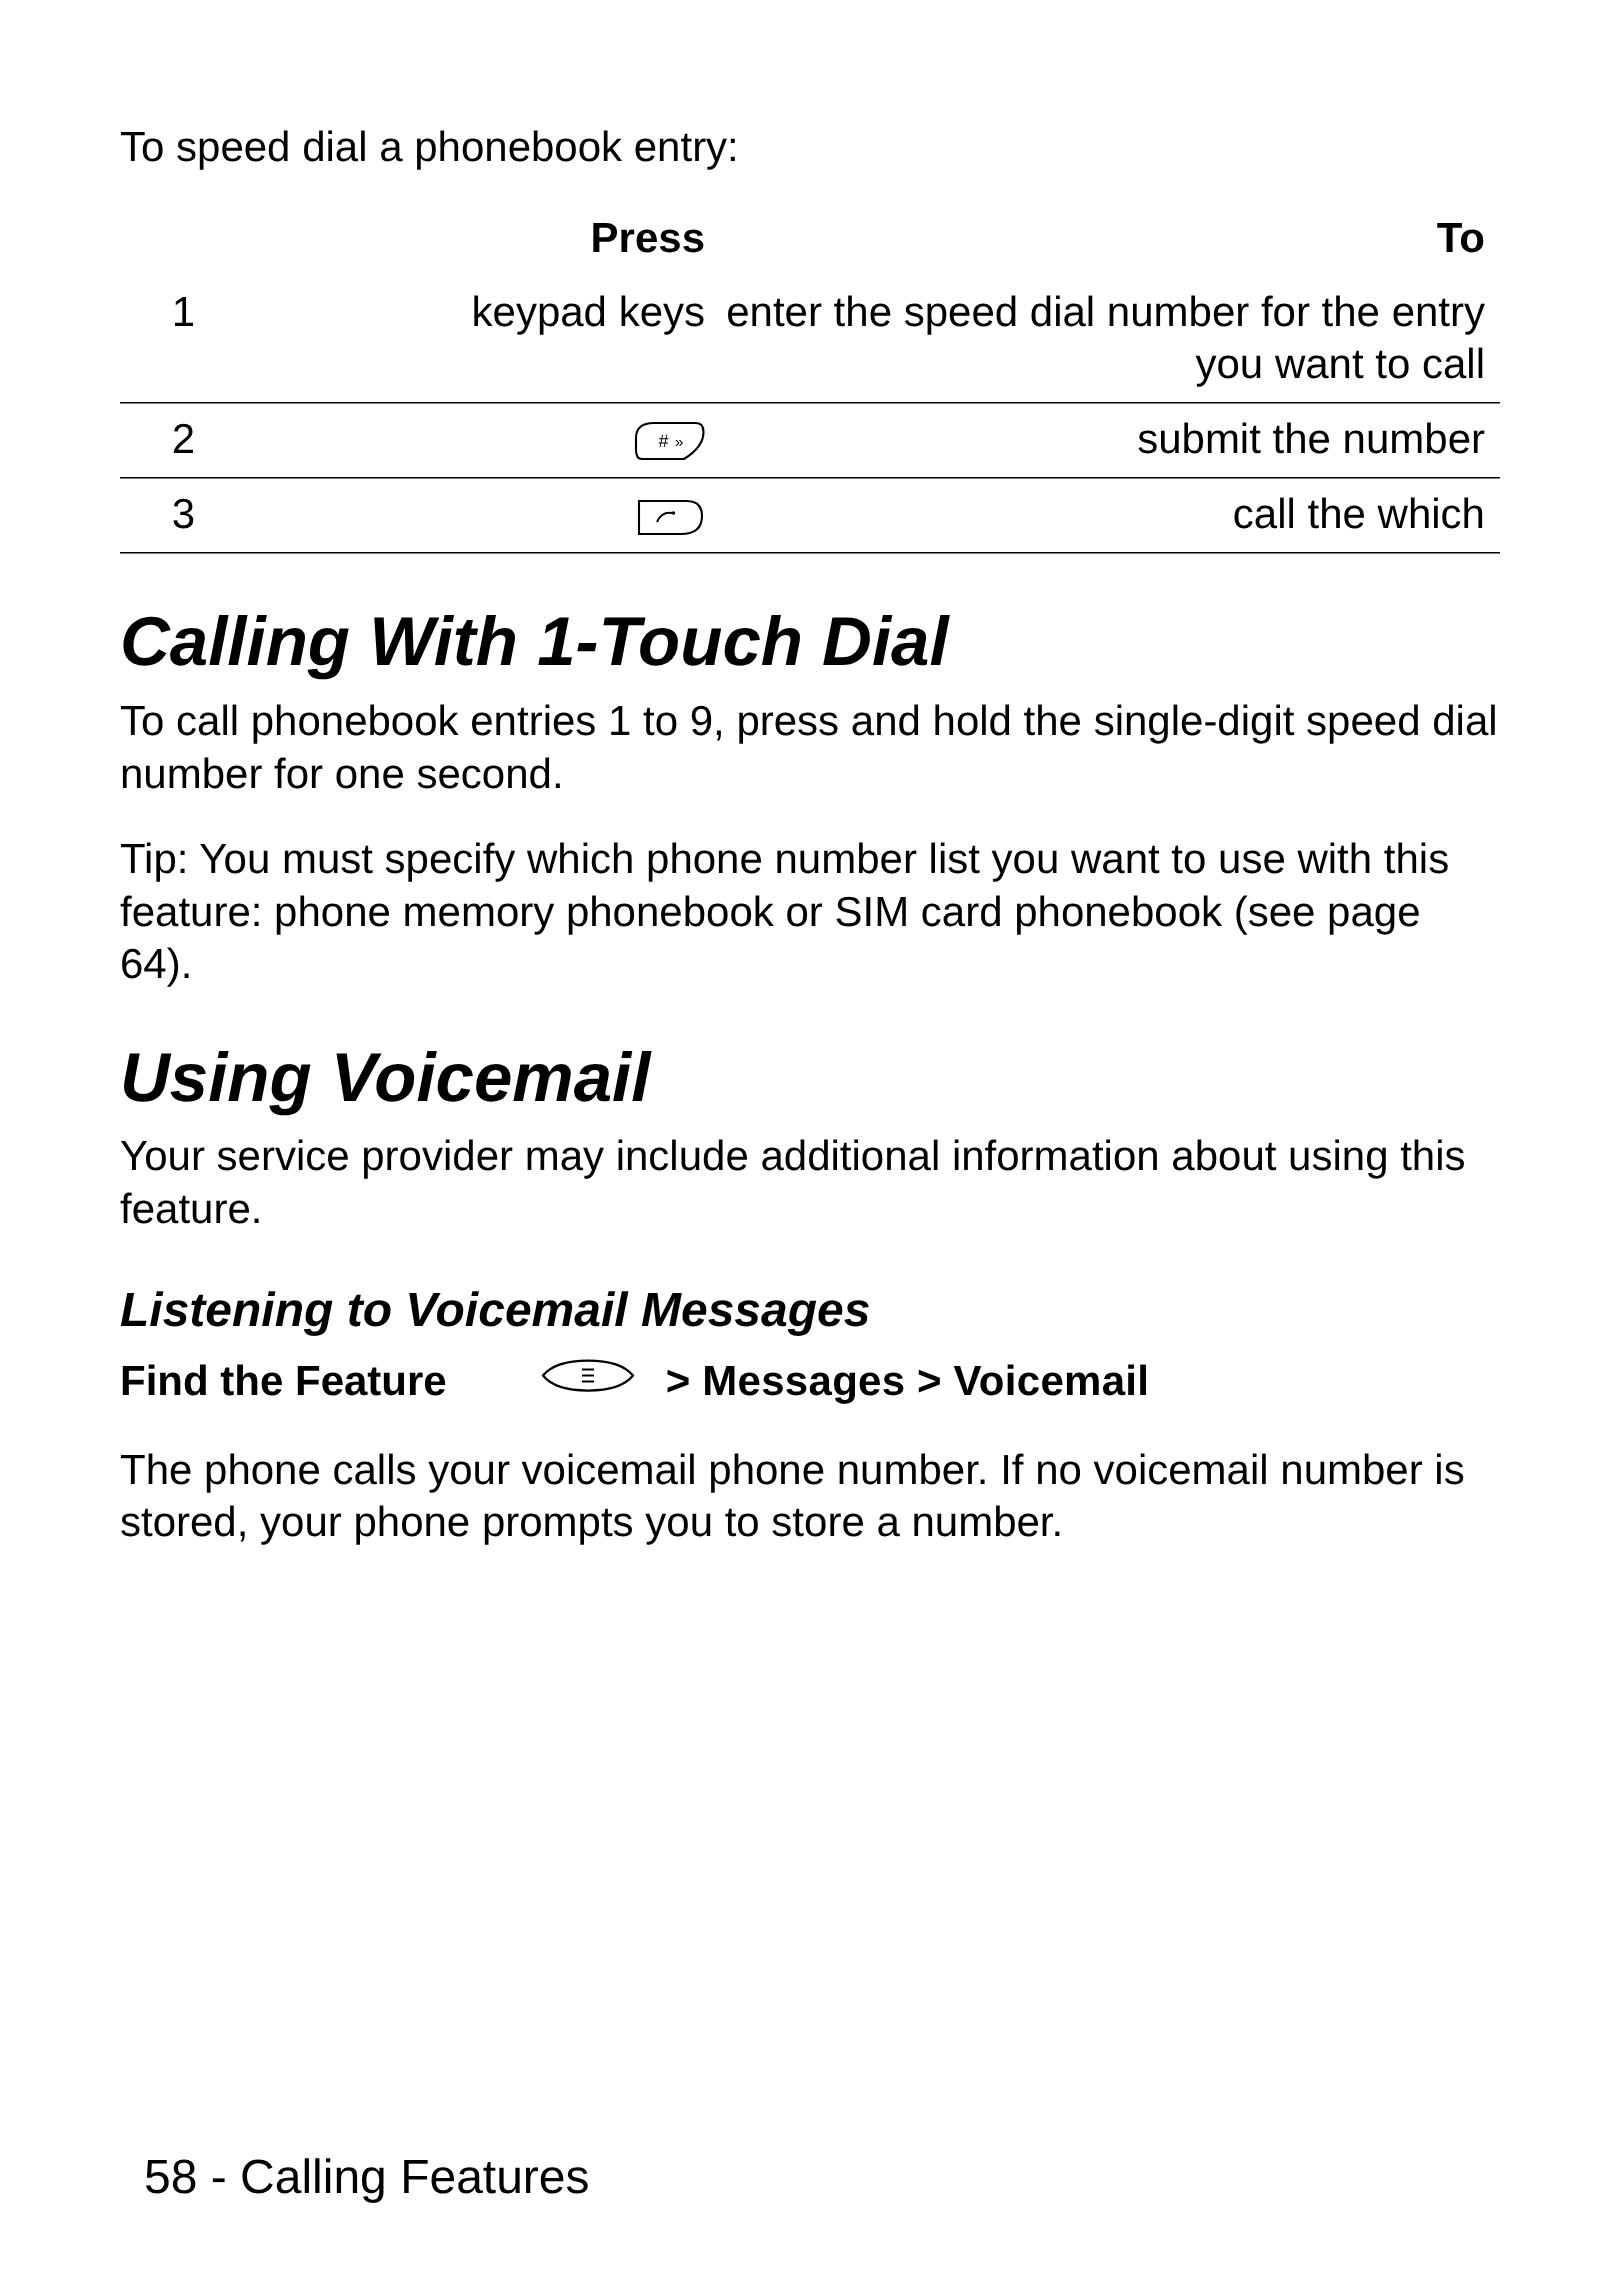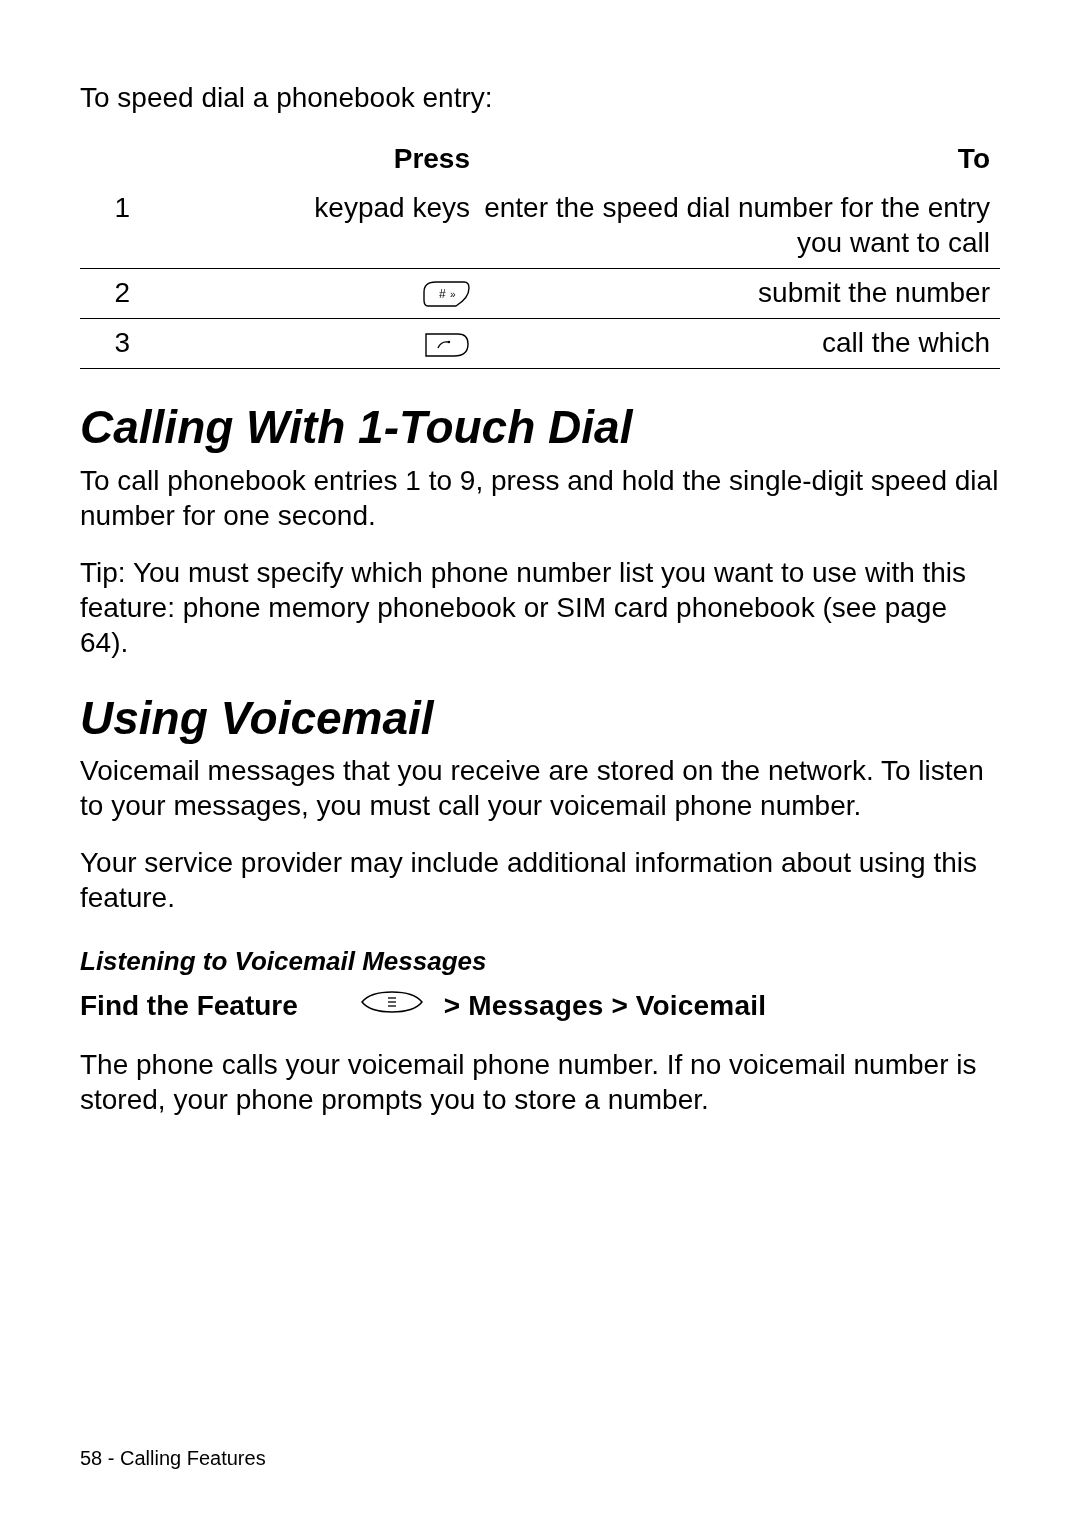--- a/index.html
+++ b/index.html
@@ -42,21 +42,21 @@
   .col-press { width: 330px; }
   .h1 {
     font-style: italic;
     font-weight: bold;
     font-size: 46px;
     margin: 30px 0 6px 0;
   }
   .h2 {
     font-style: italic;
     font-weight: bold;
-    font-size: 26px;
+    font-size: 32px;
     margin: 30px 0 8px 0;
   }
   .para {
     margin: 0 0 22px 0;
   }
   .bold { font-weight: normal; }
   .feat-row {
     display: flex;
     align-items: flex-start;
     margin: 10px 0 24px 0;
@@ -71,23 +71,23 @@
     font-family: "Arial Narrow", Arial, sans-serif;
     font-stretch: condensed;
     font-weight: bold;
     letter-spacing: 0.2px;
   }
   .feat-path {
     margin-left: 18px;
   }
   .footer {
     position: absolute;
-    left: 80px;
+    left: 96px;
     bottom: 50px;
-    font-size: 20px;
+    font-size: 32px;
   }
 
   
   .key {
     display: inline-block;
     vertical-align: middle;
   }
   .key svg { display: block; }
 </style>
 </head>
@@ -140,21 +140,20 @@
     </tbody>
   </table>
 
   <div class="h1">Calling With 1-Touch Dial</div>
   <p class="para">To call phonebook entries 1 to 9, press and hold the single-digit speed dial number for one second.</p>
   <p class="para">
     <span class="bold">Tip:</span><span> You must specify which phone number list you want to use with this feature: phone memory phonebook or SIM card phonebook (see page 64).</span>
   </p>
 
   <div class="h1">Using Voicemail</div>
-  <p class="para">Voicemail messages that you receive are stored on the network. To listen to your messages, you must call your voicemail phone number.</p>
   <p class="para">Your service provider may include additional information about using this feature.</p>
 
   <div class="h2">Listening to Voicemail Messages</div>
 
   <div class="feat-row">
     <span class="feat-label">Find the Feature</span>
     <span class="feat-icon">
       <svg width="68" height="28" viewBox="0 0 68 28">
         <path d="M4 14 Q12 4 34 4 Q56 4 64 14 Q56 24 34 24 Q12 24 4 14 Z" fill="#fff" stroke="#000" stroke-width="1.5"></path>
         <line x1="30" y1="10" x2="38" y2="10" stroke="#000" stroke-width="1.3"></line>

